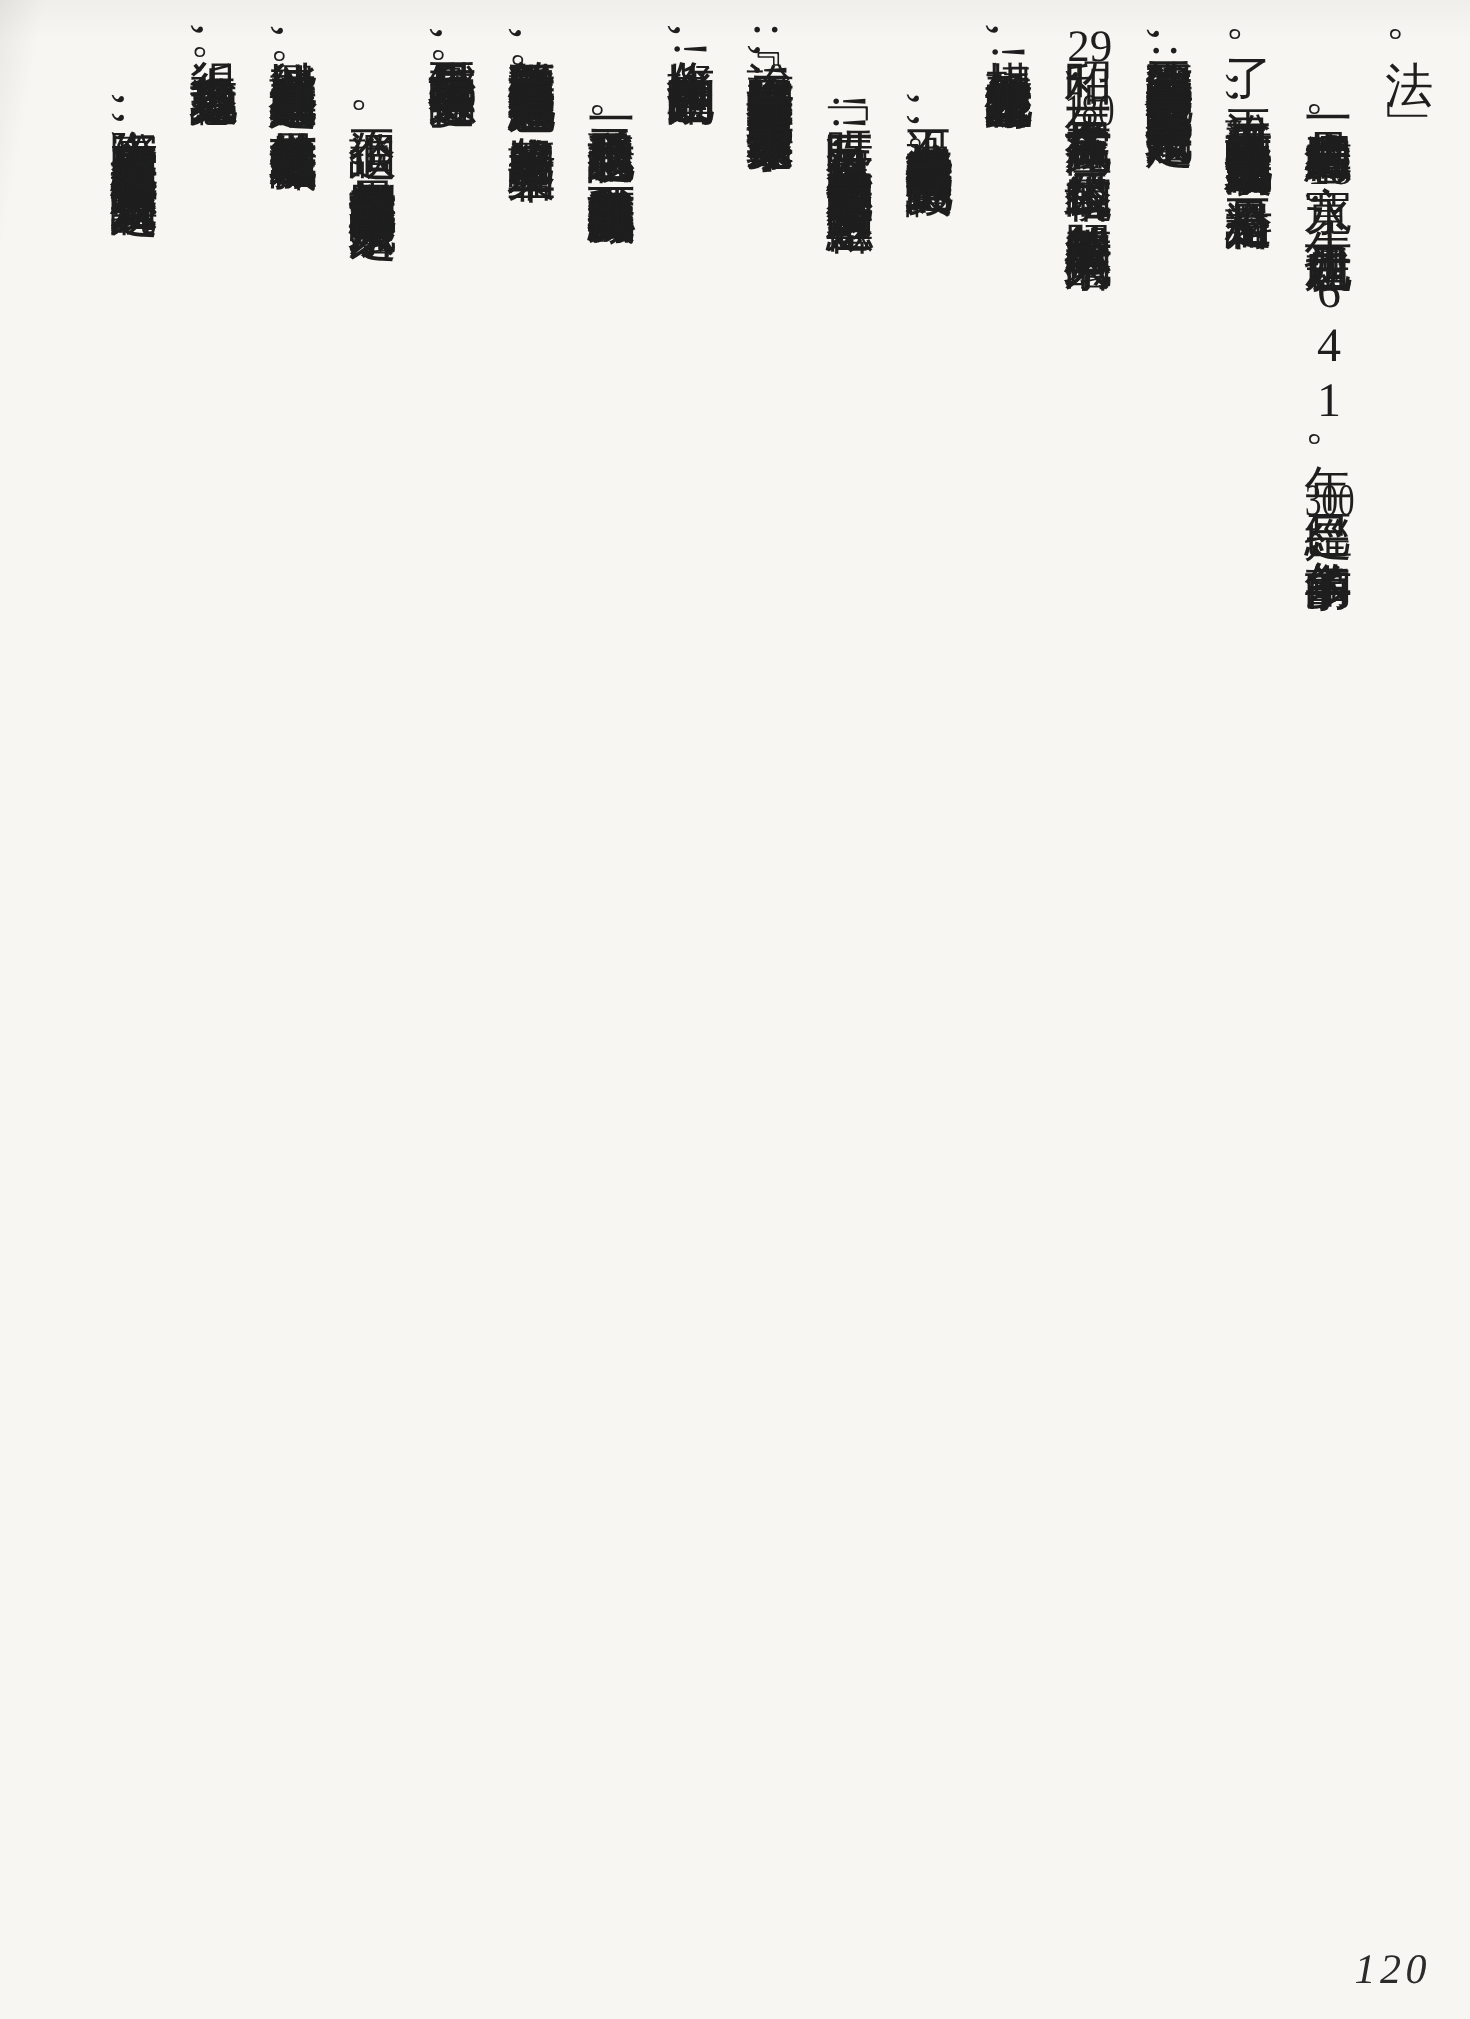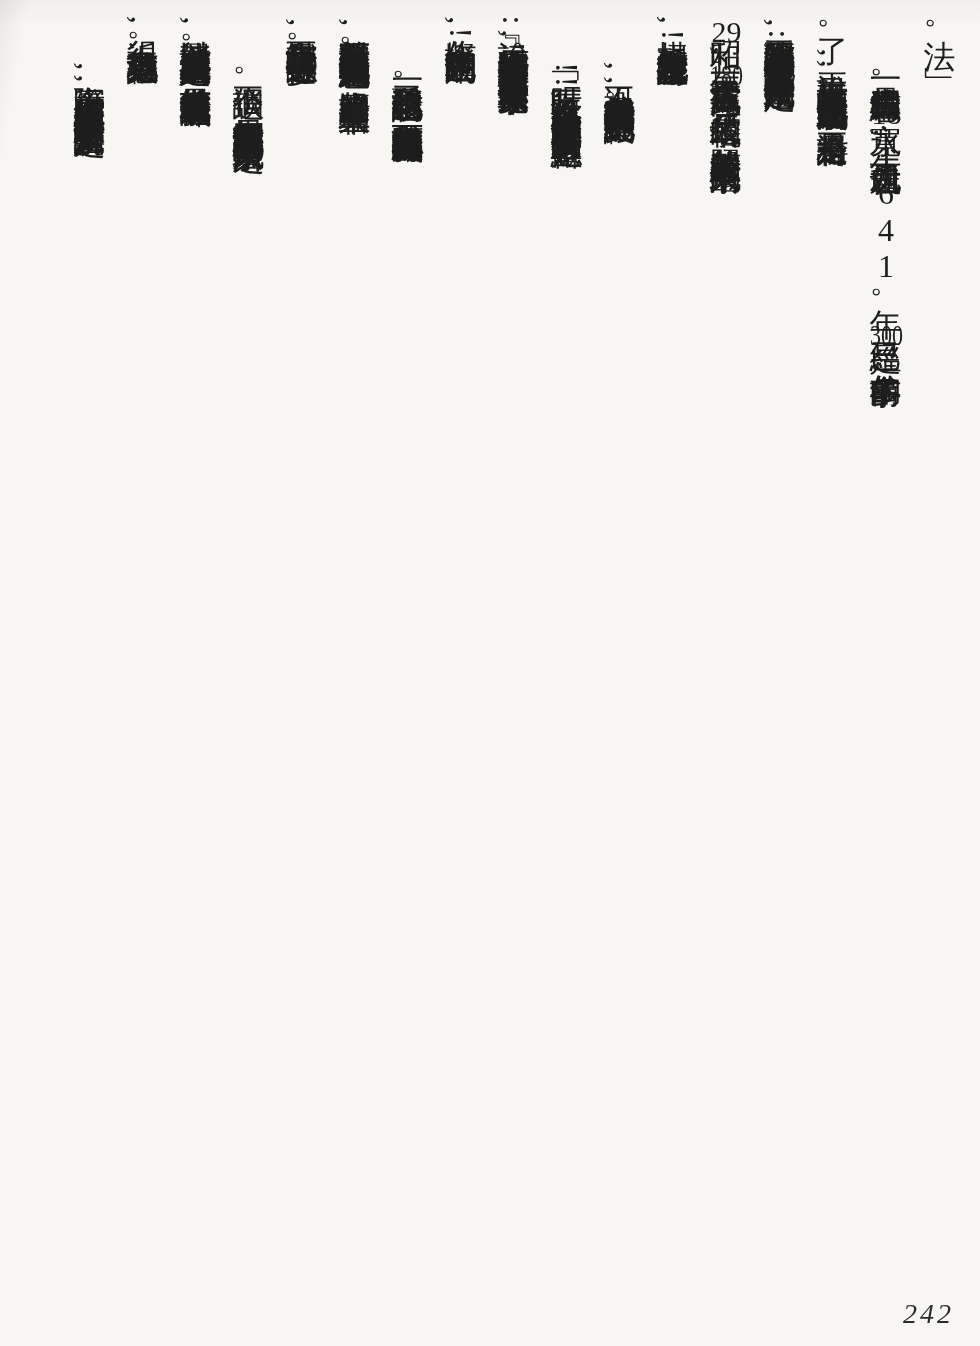--- a/index.html
+++ b/index.html
@@ -73,14 +73,14 @@
       <div class="col">說:『昨天清原在場上那麼活躍,我焉有寫不出來之理!』一個作家竟然拿棒球選手來</div>
       <div class="col">作比擬,也真是夠胡鬧的!」</div>
       <div class="col indent">我聽了之後一句話也說不出口。我私底下擅自把職棒選手清原和博當成我終身可敬</div>
       <div class="col">的對手來自我砥礪,然而他和我卻是一點共通點也沒有。這麼比起來的話,五重塔和東</div>
       <div class="col">京鐵塔至少都是塔,關係還近得多。</div>
       <div class="col indent">不談這個。如果我們假設前田久吉就是東京鐵塔的構思者的話,那麼東京鐵塔之所</div>
       <div class="col">以能興建,其理由就在於五重塔的興建。世界第一的自立式鐵塔就這樣一下子好像離我</div>
       <div class="col">很近,這讓我莫名地感動。</div>
       <div class="col indent">實際上,這座綜合電波塔的構想,與其說是一個人的想法,不如說是集合眾人之說</div>
     </div>
-  <div class="page-number">242</div>
+  <div class="page-number">120</div>
 </div>
 
 </body></html>

